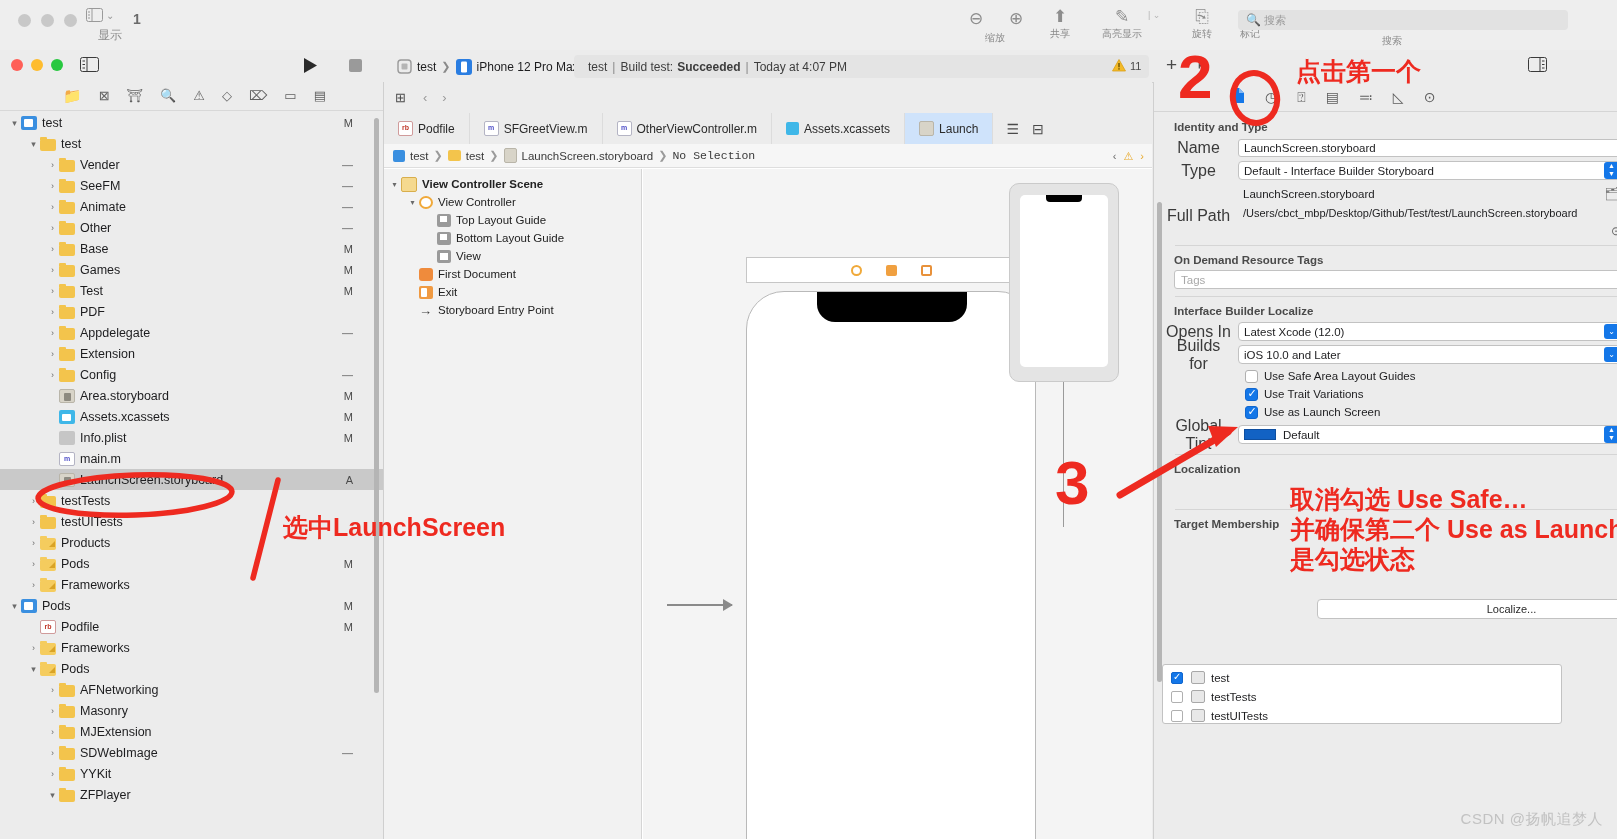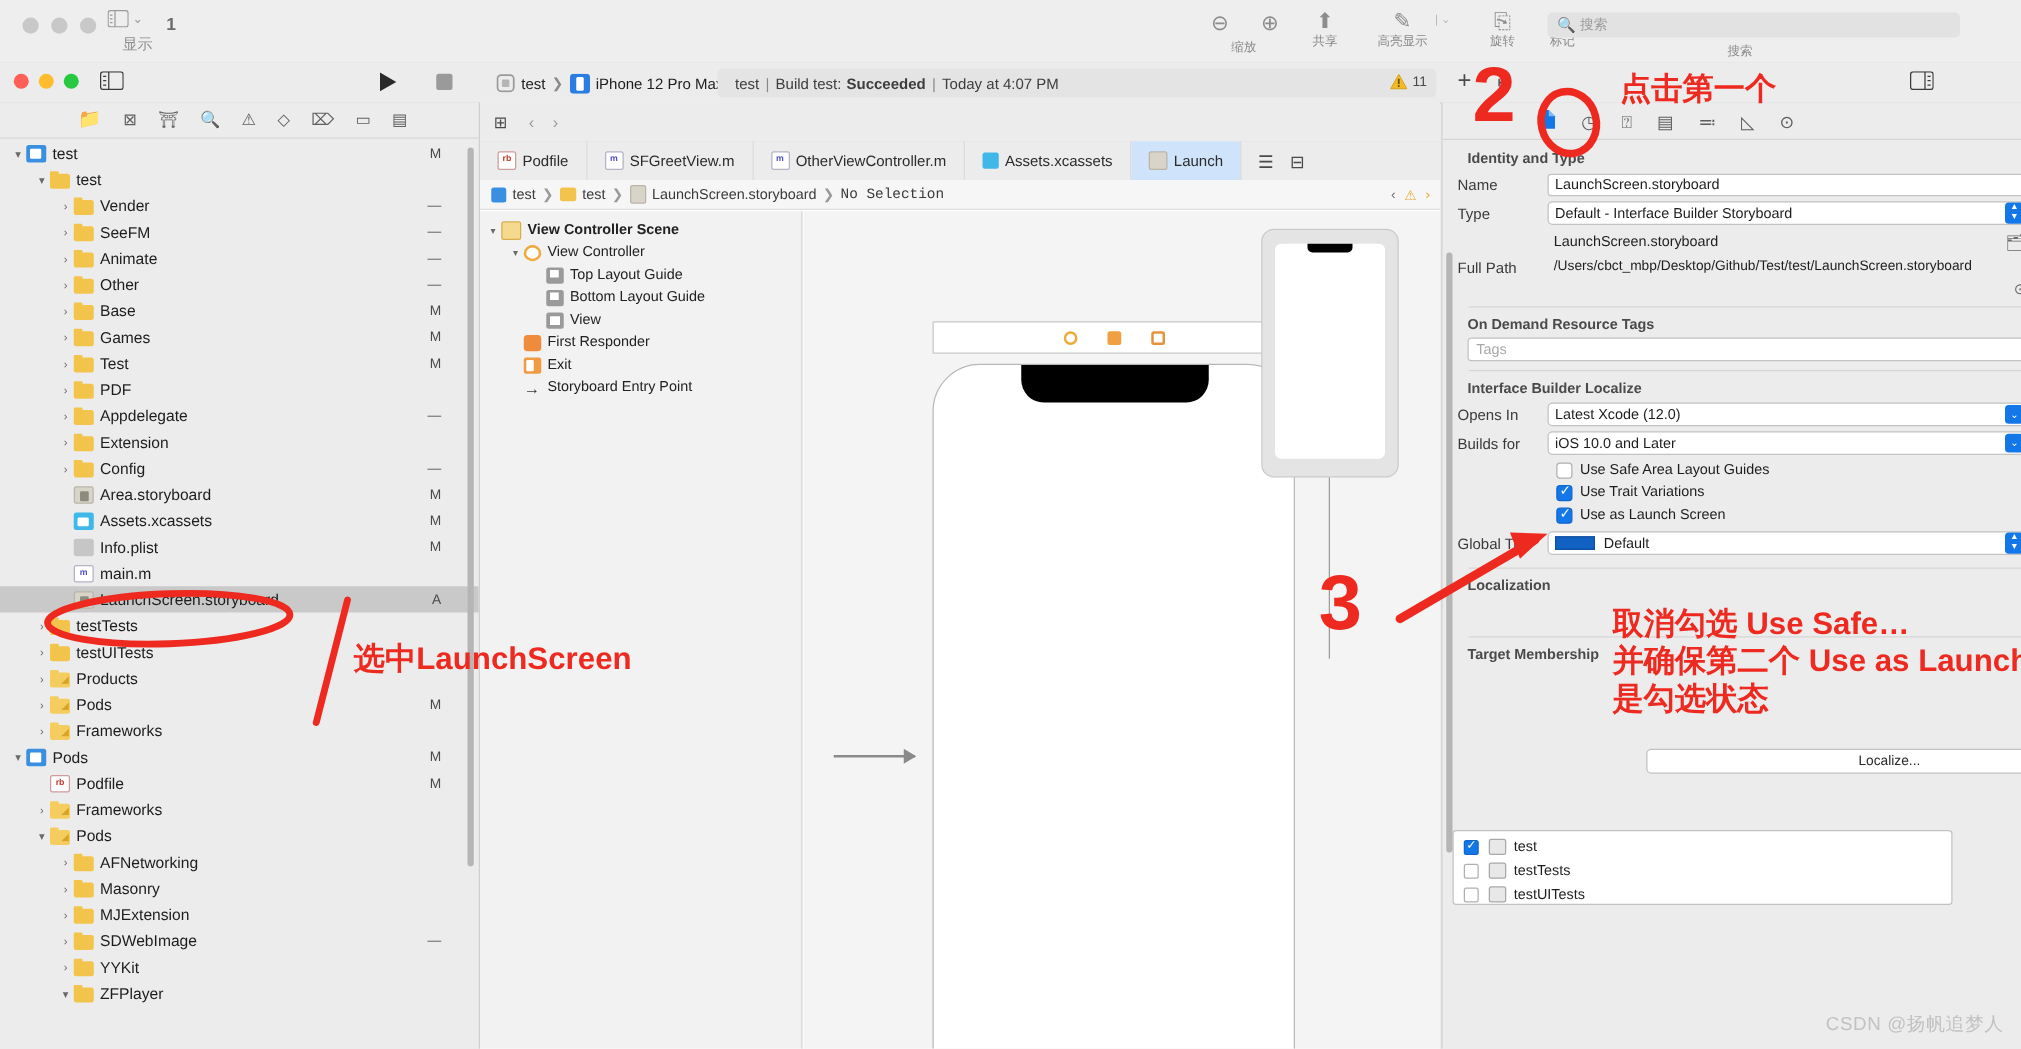--- a/index.html
+++ b/index.html
@@ -116,21 +116,21 @@
   #canvas-arrow:after{content:"";position:absolute;right:-1px;top:-5px;border-style:solid;border-width:6px 0 6px 10px;border-color:transparent transparent transparent #8a8a8a;}
 
   
   #inspector{position:absolute;left:1153px;top:32px;width:464px;height:757px;background:#ececec;border-left:1px solid #cfcfcf;}
   #insp-tabs{position:absolute;left:0;top:0;width:464px;height:30px;border-bottom:1px solid #d5d5d5;display:flex;align-items:center;gap:20px;padding-left:76px;box-sizing:border-box;}
   #insp-tabs .it{font-size:14px;color:#5d5d5d;line-height:16px;}
   #insp-tabs .it.active{color:#1477e8;}
   #insp-body{position:absolute;left:12px;top:31px;width:464px;height:726px;overflow:hidden;}
   .sect-title{font-size:11.5px;font-weight:bold;color:#4a4a4a;padding:8px 0 4px 8px;}
   .frow{display:flex;align-items:center;height:21px;margin-bottom:2px;padding-right:9px;}
-  .flabel{width:72px;flex:0 0 72px;text-align:left;font-size:12px;color:#3a3a3a;padding-right:7px;box-sizing:border-box;}
+  .flabel{width:72px;flex:0 0 72px;text-align:center;font-size:16px;color:#3a3a3a;padding-right:7px;box-sizing:border-box;}
   .finput{flex:1;height:18px;background:#fff;border:1px solid #c2c2c2;border-radius:3px;font-size:11.5px;color:#1d1d1f;display:flex;align-items:center;padding:0 5px;box-sizing:border-box;}
   .fselect{flex:1;height:19px;background:#fff;border:1px solid #c2c2c2;border-radius:4px;font-size:11.5px;color:#1d1d1f;display:flex;align-items:center;padding:0 5px;box-sizing:border-box;position:relative;}
   .stepper{position:absolute;right:1px;top:0px;width:15px;height:17px;background:#1477e8;border-radius:3px;color:#fff;font-size:7px;text-align:center;line-height:8px;}
   .popup-ar{position:absolute;right:1px;top:1px;width:15px;height:15px;background:#1477e8;border-radius:3px;color:#fff;font-size:8px;text-align:center;line-height:15px;}
   .ftext{flex:1;font-size:11.5px;color:#1d1d1f;padding-left:5px;}
   .fpath{flex:1;font-size:11px;color:#1d1d1f;padding-left:5px;line-height:14px;}
   .cbrow{display:flex;align-items:center;height:18px;padding-left:79px;}
   .cb{width:13px;height:13px;border-radius:3px;border:1px solid #b0b0b0;background:#fff;margin-right:6px;flex:0 0 13px;box-sizing:border-box;position:relative;}
   .cb.on{background:#1477e8;border-color:#1066cf;}
   .cb.on:after{content:"✓";position:absolute;left:1.5px;top:-2px;color:#fff;font-size:11px;line-height:13px;}
@@ -552,21 +552,21 @@
           <span style="">Bottom Layout Guide</span>
         </div>
         <div class="orow" style="padding-left: 40px;">
           <span class="otw"></span>
           <span class="oic oic-view"></span>
           <span style="">View</span>
         </div>
         <div class="orow" style="padding-left: 22px;">
           <span class="otw"></span>
           <span class="oic oic-fr"></span>
-          <span style="">First Responder</span>
+          <span style="">First Document</span>
         </div>
         <div class="orow" style="padding-left: 22px;">
           <span class="otw"></span>
           <span class="oic oic-exit"></span>
           <span style="">Exit</span>
         </div>
         <div class="orow" style="padding-left: 22px;">
           <span class="otw"></span>
           <span class="oic" style="color:#3a3a3a;font-size:13px;line-height:13px">→</span>
           <span style="">Storyboard Entry Point</span>

